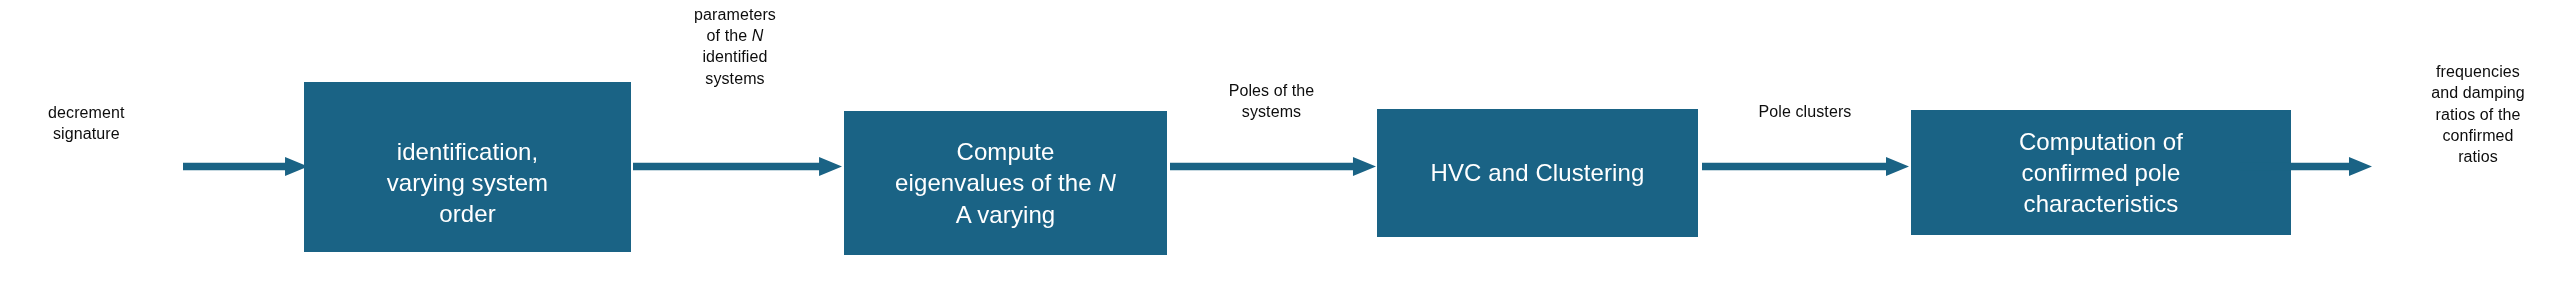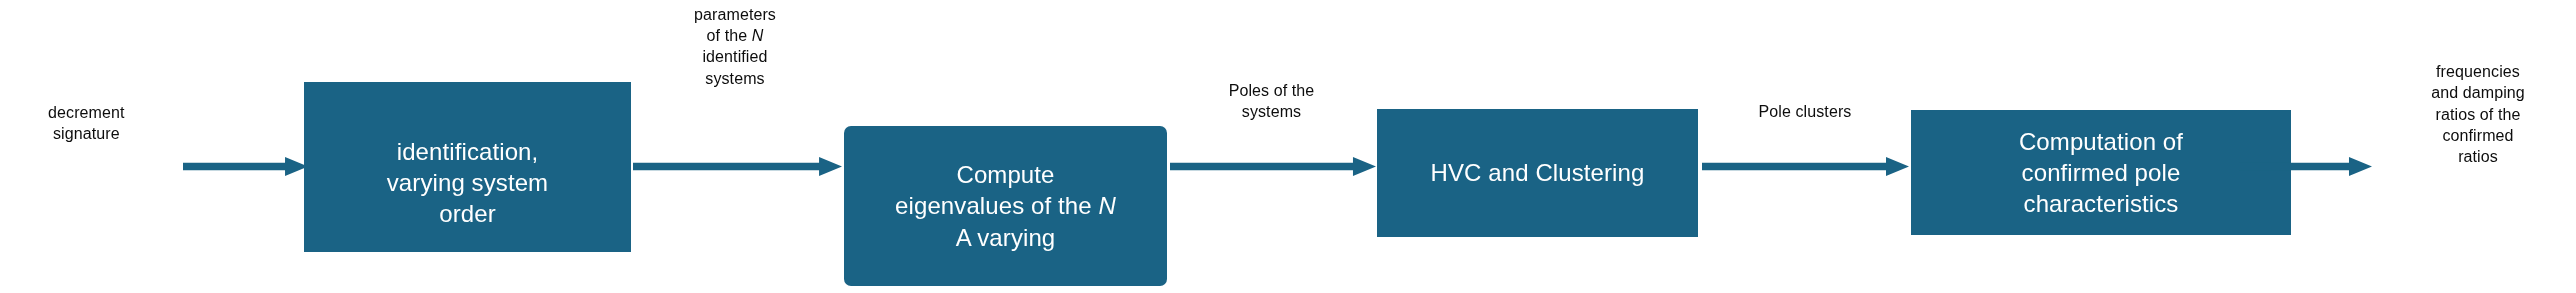--- a/index.html
+++ b/index.html
@@ -86,21 +86,21 @@
     <div>identified</div>
     <div>systems</div>
   </div>
 
   <div class="arrow" style="left:633px; top:153px; width:209px;">
     <svg width="209" height="27" viewBox="0 0 328 42" aria-hidden="true">
       <path d="M0 15 H292 V6 L328 21 L292 36 V27 H0 Z" fill="#1a6385"></path>
     </svg>
   </div>
 
-  <div class="proc-box" style="left:844px; top:126px; width:323px; height:160px;border-radius:7px;">
+  <div class="proc-box" style="left:844px; top:111px; width:323px; height:144px;">
     <span class="txt">
       <span>Compute</span><br>
       <span>eigenvalues of the <em>N</em></span><br>
       <span>A varying</span>
     </span>
   </div>
 
   <div class="flow-label" style="left:1172px; top:40px; width:199px;margin-top:40px;">
     <div>Poles of the</div>
     <div>systems</div>

